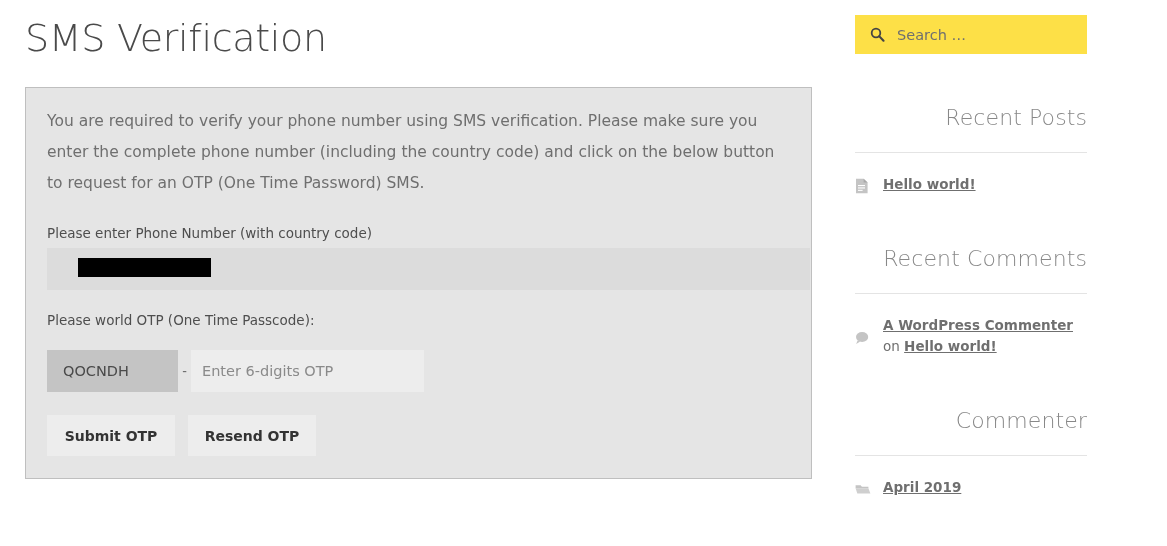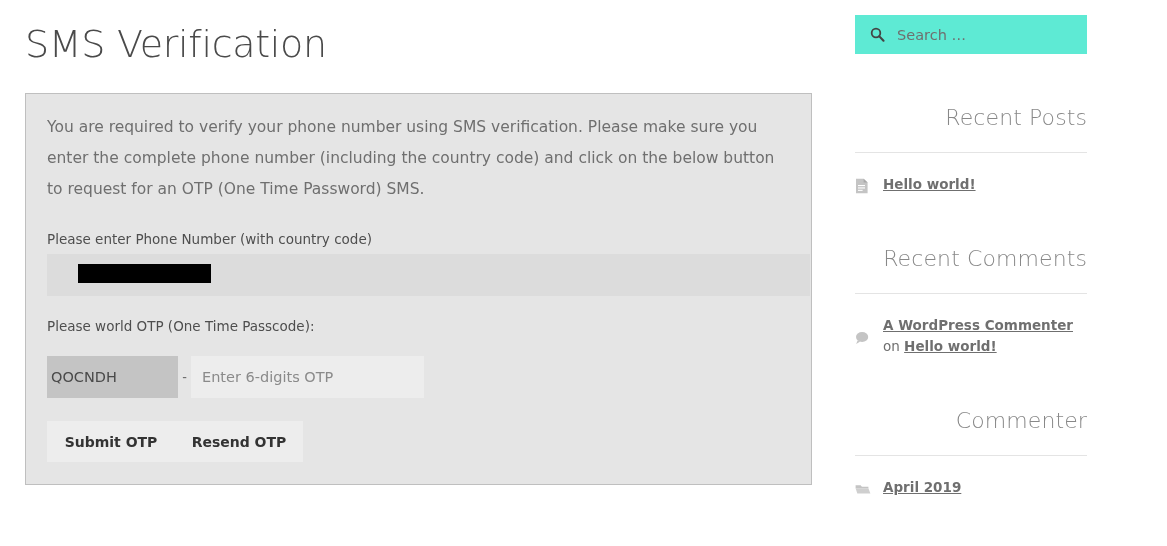--- a/index.html
+++ b/index.html
@@ -29,21 +29,21 @@
   }
   .sidebar {
     position: absolute;
     left: 855px; top: 0;
     width: 232px;
   }
 
   
   .page-title {
     margin: 0;
-    padding: 20px 0 0 0;
+    padding: 14px 0 0 0;
     font-family: "DejaVu Sans", sans-serif;
     font-weight: 300;
     font-size: 38px;
     line-height: 48px;
     letter-spacing: -0.3px;
     color: #4a4a4a;
   }
 
   
   .form-panel {
@@ -92,21 +92,21 @@
     margin: 22px 0 0 11px;
   }
   .otp-prefix {
     width: 131px;
     height: 42px;
     background: #c4c4c4;
     border: none;
     font-family: "DejaVu Sans", sans-serif;
     font-size: 14.5px;
     color: #4a4a4a;
-    padding: 0 4px;
+    padding: 0 16px;
     line-height: 42px;
     display: flex;
     align-items: center;
   }
   .otp-dash {
     width: 13px;
     display: flex;
     align-items: center;
     justify-content: center;
     font-size: 14px;
@@ -121,41 +121,42 @@
     font-size: 14.5px;
     color: #8a8a8a;
     padding: 0 11px;
     outline: none;
   }
   .otp-input::placeholder { color: #8a8a8a; opacity: 1; }
 
   
   .button-row {
     display: flex;
+    gap: 13px;
     margin: 23px 0 0 11px;
   }
   .btn {
     min-width: 128px;
     height: 41px;
     background: #ededed;
     border: none;
     font-family: "DejaVu Sans", sans-serif;
     font-size: 14px;
     font-weight: bold;
     color: #333333;
     cursor: pointer;
     padding: 0 16px;
   }
 
   
   .search-box {
     position: relative;
     width: 232px;
     height: 39px;
-    background: #5eead4;
+    background: #fde047;
     display: flex;
     align-items: center;
     padding-left: 15px;
     margin-top: 15px;
   }
   .search-icon { display: flex; align-items: center; margin-right: 10px; }
   .search-input {
     border: none;
     background: transparent;
     outline: none;

